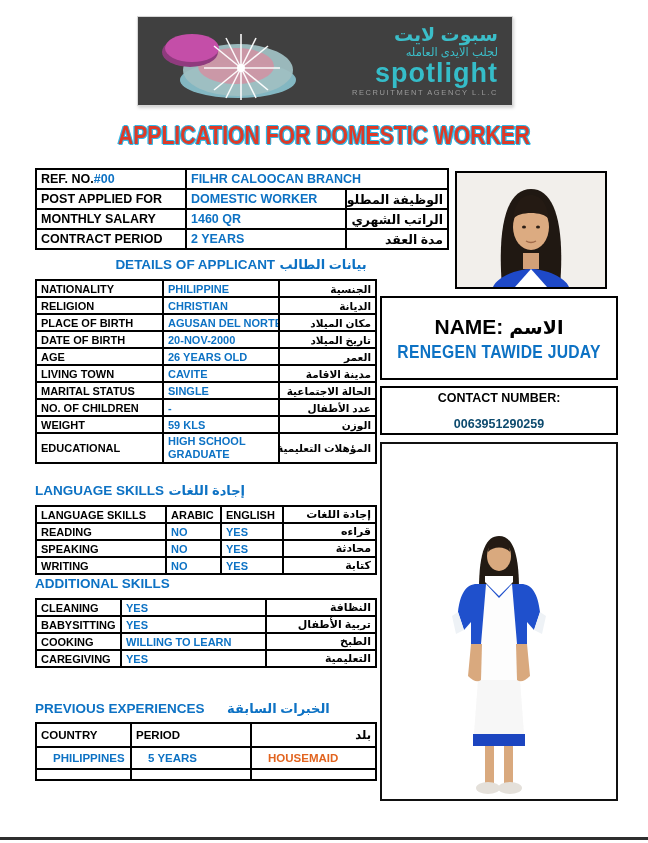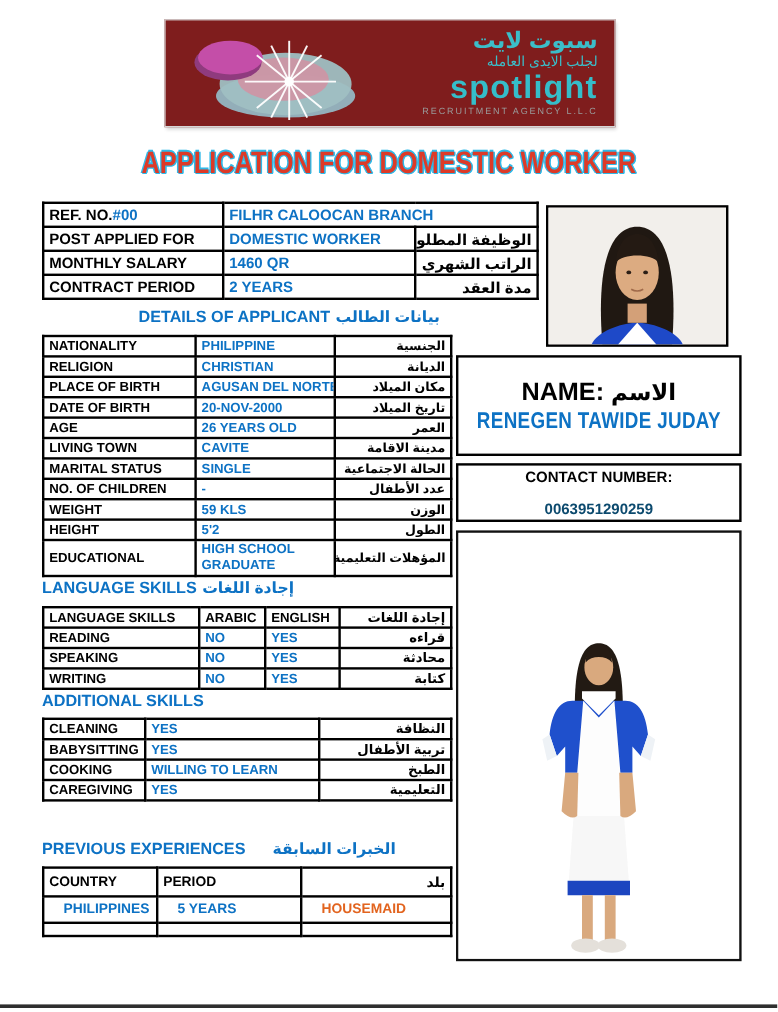--- a/index.html
+++ b/index.html
@@ -1,19 +1,19 @@
 <!DOCTYPE html>
 <html><head>
 <meta charset="utf-8">
 <style>
   html,body{margin:0;padding:0;background:#fff;}
   #page{position:relative;width:648px;height:843px;background:#fff;overflow:hidden;
         font-family:"Liberation Sans","DejaVu Sans",sans-serif;}
   
-  .logo-box{position:absolute;left:137px;top:16px;width:374px;height:88px;background:#7f1d1d;
+  .logo-box{position:absolute;left:137px;top:16px;width:374px;height:88px;background:#404040;
             border:1px solid #d6d6d6;box-shadow:1px 2px 3px rgba(0,0,0,.18);display:flex;align-items:center;}
   .logo-art{width:178px;height:86px;flex:none;}
   .logo-text{flex:1;text-align:right;padding-right:14px;line-height:1.05;}
   .logo-ar1{color:#3bbec9;font-weight:bold;font-size:19px;}
   .logo-ar2{color:#3bbec9;font-size:11.5px;margin-top:1px;}
   .logo-brand{color:#35bdc9;font-weight:bold;font-size:27px;letter-spacing:1px;line-height:1;margin-top:2px;}
   .logo-tag{color:#9a9a9a;font-size:7.5px;letter-spacing:1.6px;margin-top:2px;}
   
   .main-title{position:absolute;left:0;top:122px;width:648px;text-align:center;}
   .main-title span{display:inline-block;font-size:23px;font-weight:800;letter-spacing:0px;
@@ -202,25 +202,20 @@
           <td class="lbl">NO. OF CHILDREN</td>
           <td class="val">-</td>
           <td class="ar">عدد الأطفال</td>
         </tr>
     <tr>
           <td class="lbl">WEIGHT</td>
           <td class="val">59 KLS</td>
           <td class="ar">الوزن</td>
         </tr>
     <tr>
-          <td class="lbl">HEIGHT</td>
-          <td class="val">5'2</td>
-          <td class="ar">الطول</td>
-        </tr>
-    <tr>
           <td class="lbl">EDUCATIONAL</td>
           <td class="val edu-val" style="height:26px">HIGH SCHOOL GRADUATE</td>
           <td class="ar">المؤهلات التعليمية</td>
         </tr>
   </tbody>
     </table>
 
   <div class="name-box">
     <div class="name-line1">
       <span>NAME:</span>

